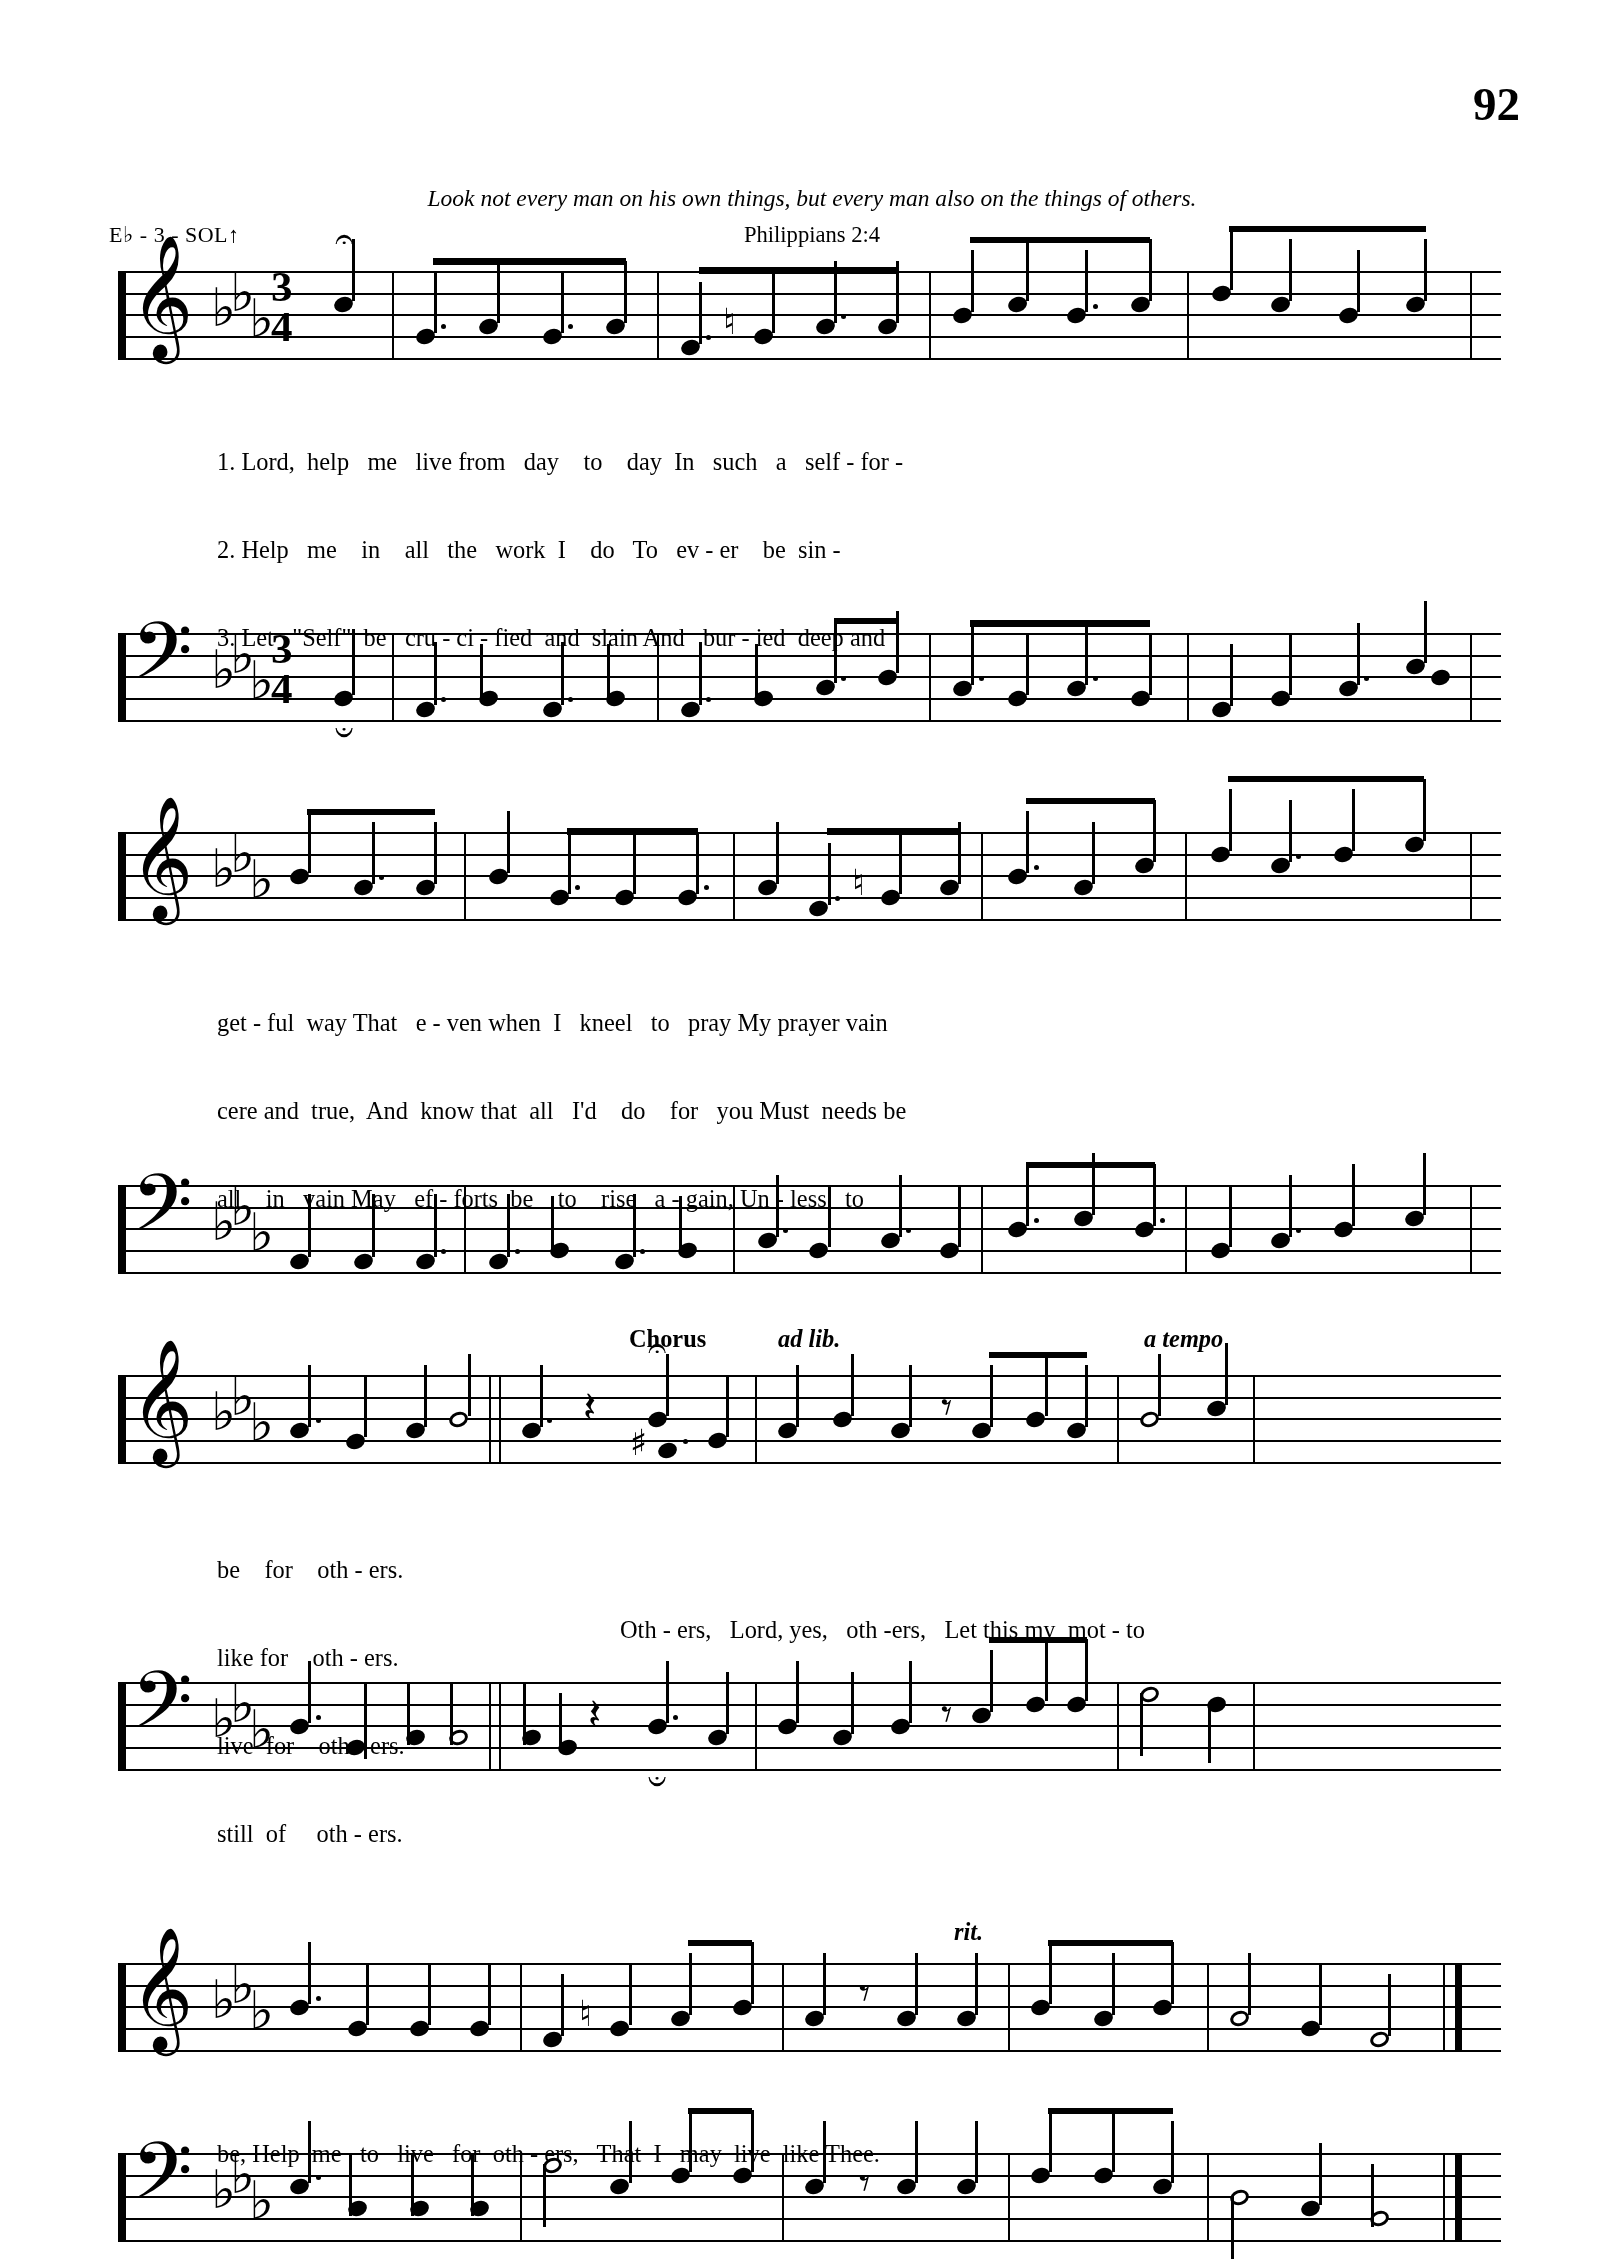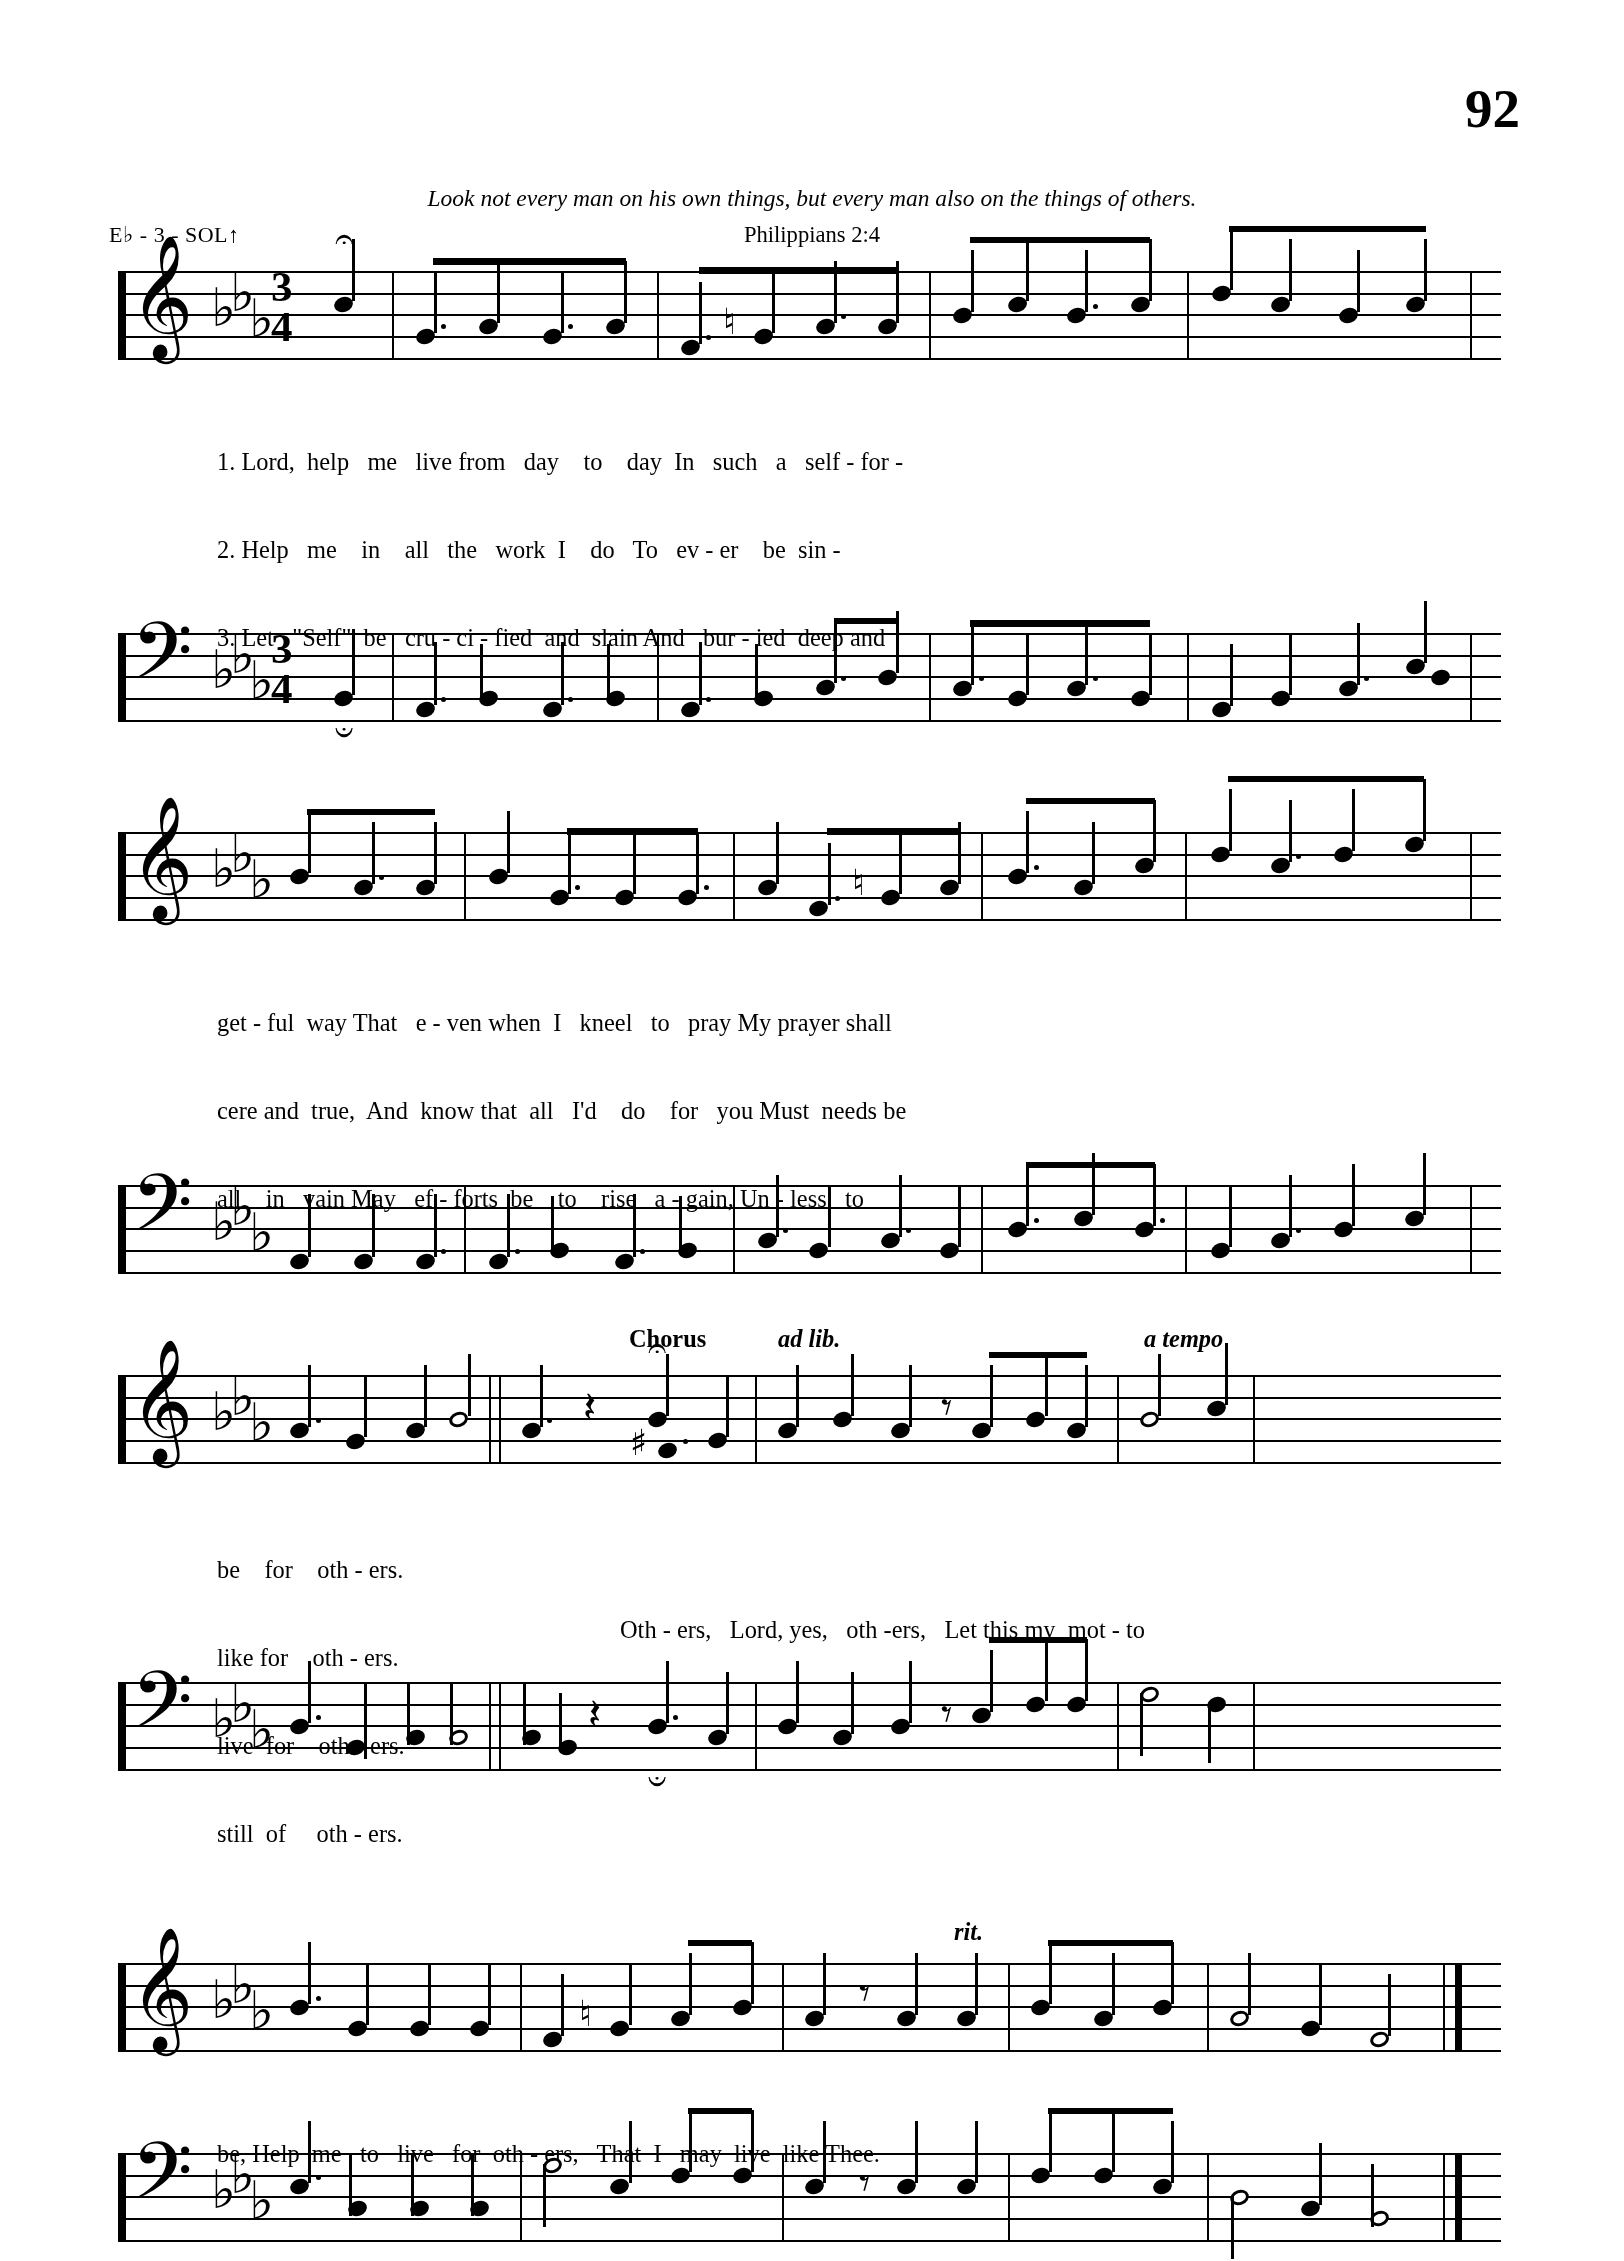--- a/index.html
+++ b/index.html
@@ -37,21 +37,21 @@
     font-size: 49px;
     font-weight: bold;
     font-family: "Liberation Serif", serif;
     letter-spacing: 0.5px;
     line-height: 1;
   }
   .hymn-number {
     position: absolute;
     top: 81px;
     right: 104px;
-    font-size: 55px;
+    font-size: 47px;
     font-weight: bold;
     line-height: 1;
   }
   .scripture-text {
     position: absolute;
     top: 185px;
     left: 0;
     width: 1624px;
     text-align: center;
     font-size: 23.5px;
@@ -495,21 +495,21 @@
         <div class="notehead" style="left:1283px; top:4.5px;"></div>
         <div class="stem" style="left:1301px; top:-53px; height:62px;"></div>
         <div class="ledger" style="left:1275px; top:0px;"></div>
         <div class="beam" style="left:1106px; top:-56px; width:196px;"></div>
 
         <div class="barline" style="left:1348px;"></div>
       </div>
     </div>
 
     <div class="lyric-block" style="top:136px;">
-      <div class="lyric-line">get - ful  way That   e - ven when  I   kneel   to   pray My prayer shall</div>
+      <div class="lyric-line">get - ful  way That   e - ven when  I   kneel   to   pray My prayer vain</div>
       <div class="lyric-line">cere and  true,  And  know that  all   I'd    do    for   you Must  needs be</div>
       <div class="lyric-line">all    in   vain May   ef - forts  be    to    rise   a - gain, Un - less   to</div>
     </div>
 
     <div class="staff-block" style="top:371px;">
       <div class="staff">
         <div class="line l0"></div>
         <div class="line l1"></div>
         <div class="line l2"></div>
         <div class="line l3"></div>

